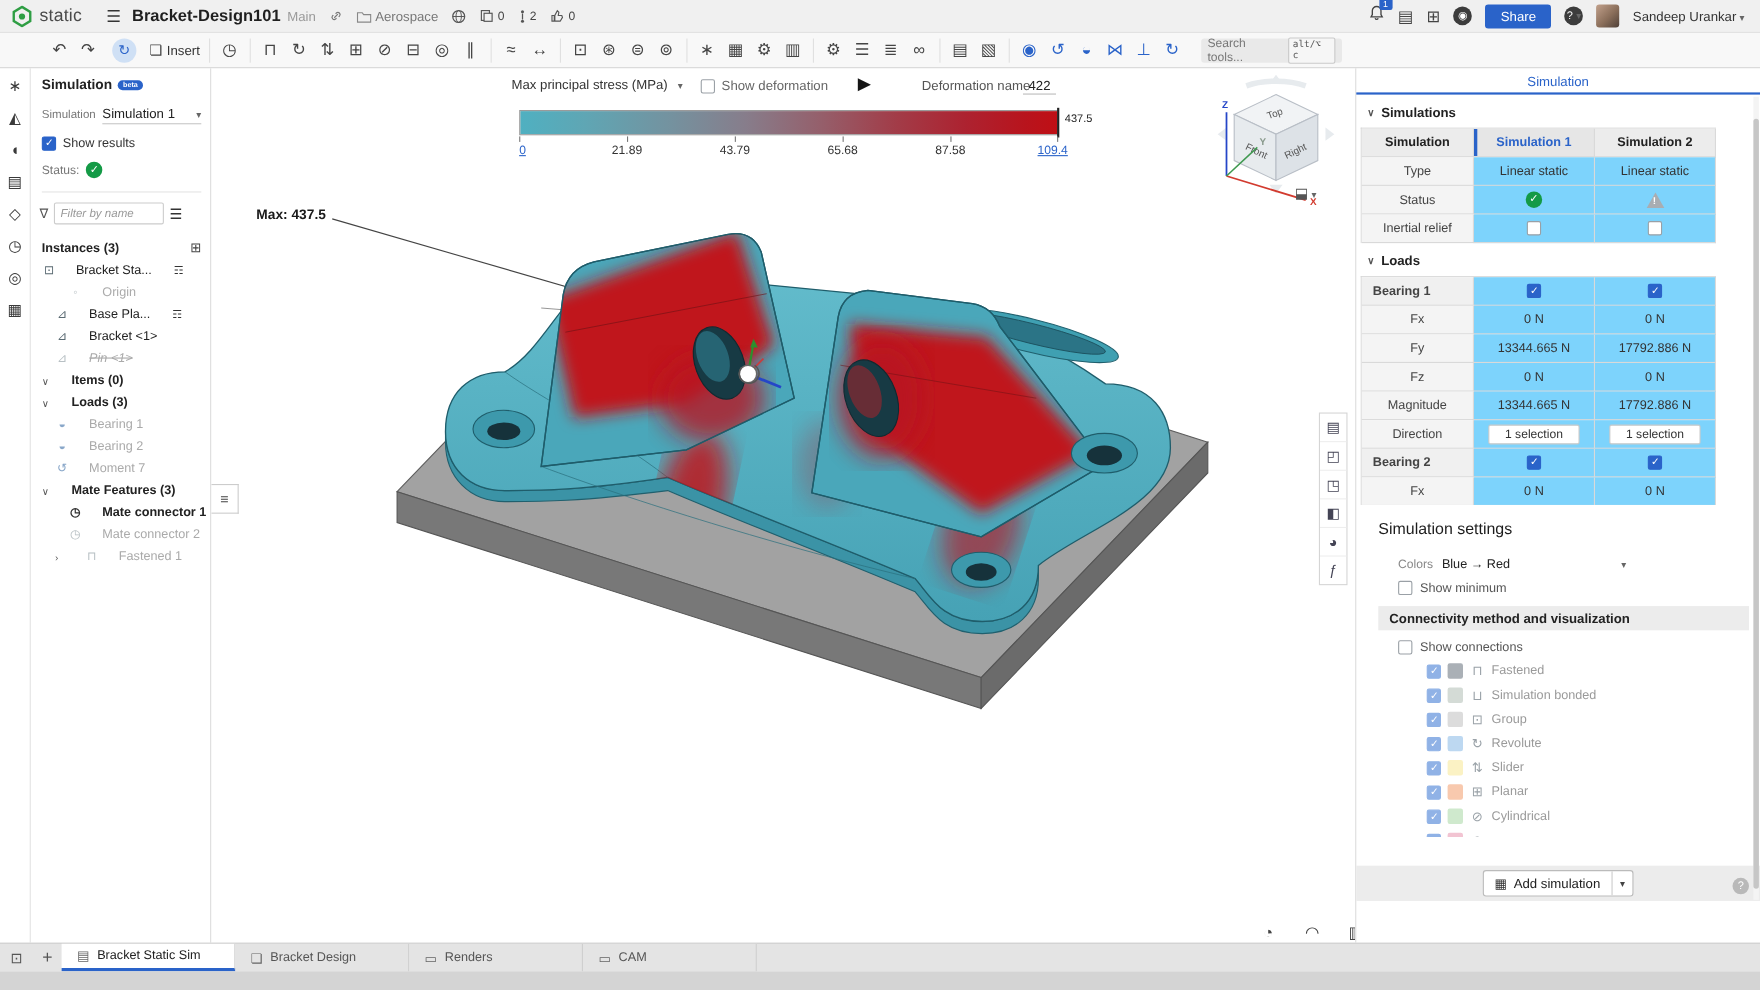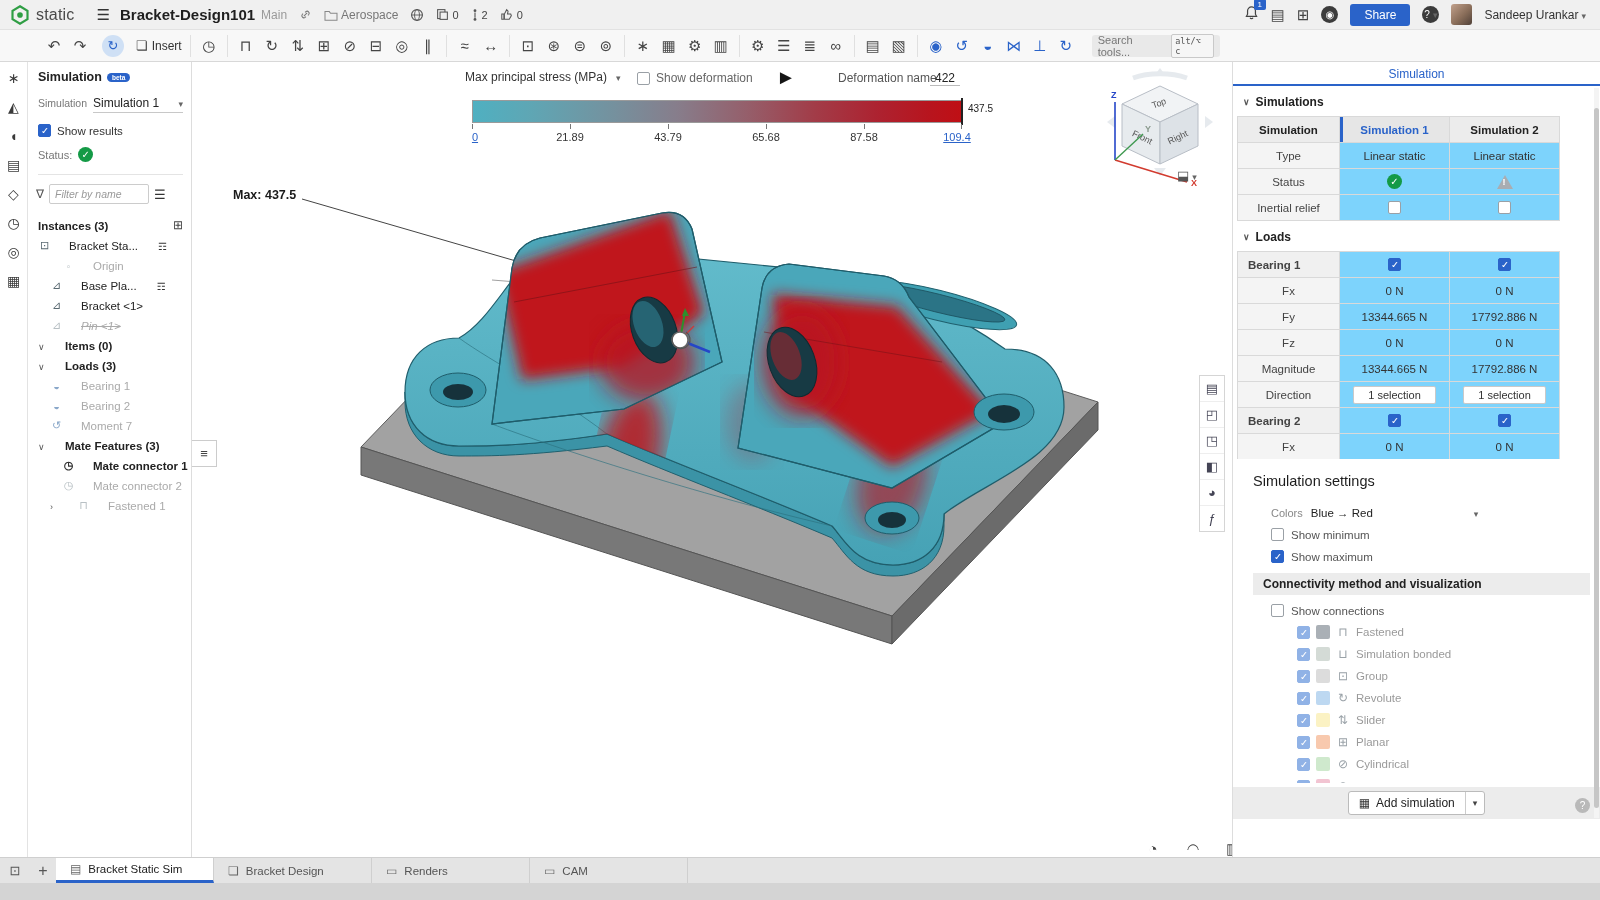--- a/index.html
+++ b/index.html
@@ -645,24 +645,20 @@
 
   <div class="set-row">
     <span class="sml">Colors</span>
     <span class="val">Blue → Red</span>
     <span class="caret" style="margin-left:90px"></span>
   </div>
   <div class="cbrow">
     <span class="cb"></span>
     <span>Show minimum</span>
   </div>
-  <div class="cbrow">
-    <span class="cb on"></span>
-    <span>Show maximum</span>
-  </div>
 
   <div class="sub-hdr" style="margin-top:10px">Connectivity method and visualization</div>
   <div class="cbrow">
     <span class="cb"></span>
     <span>Show connections</span>
   </div>
 
   <div class="conn-list">
     <div class="conn-row">
       <span class="cb lt on"></span>

